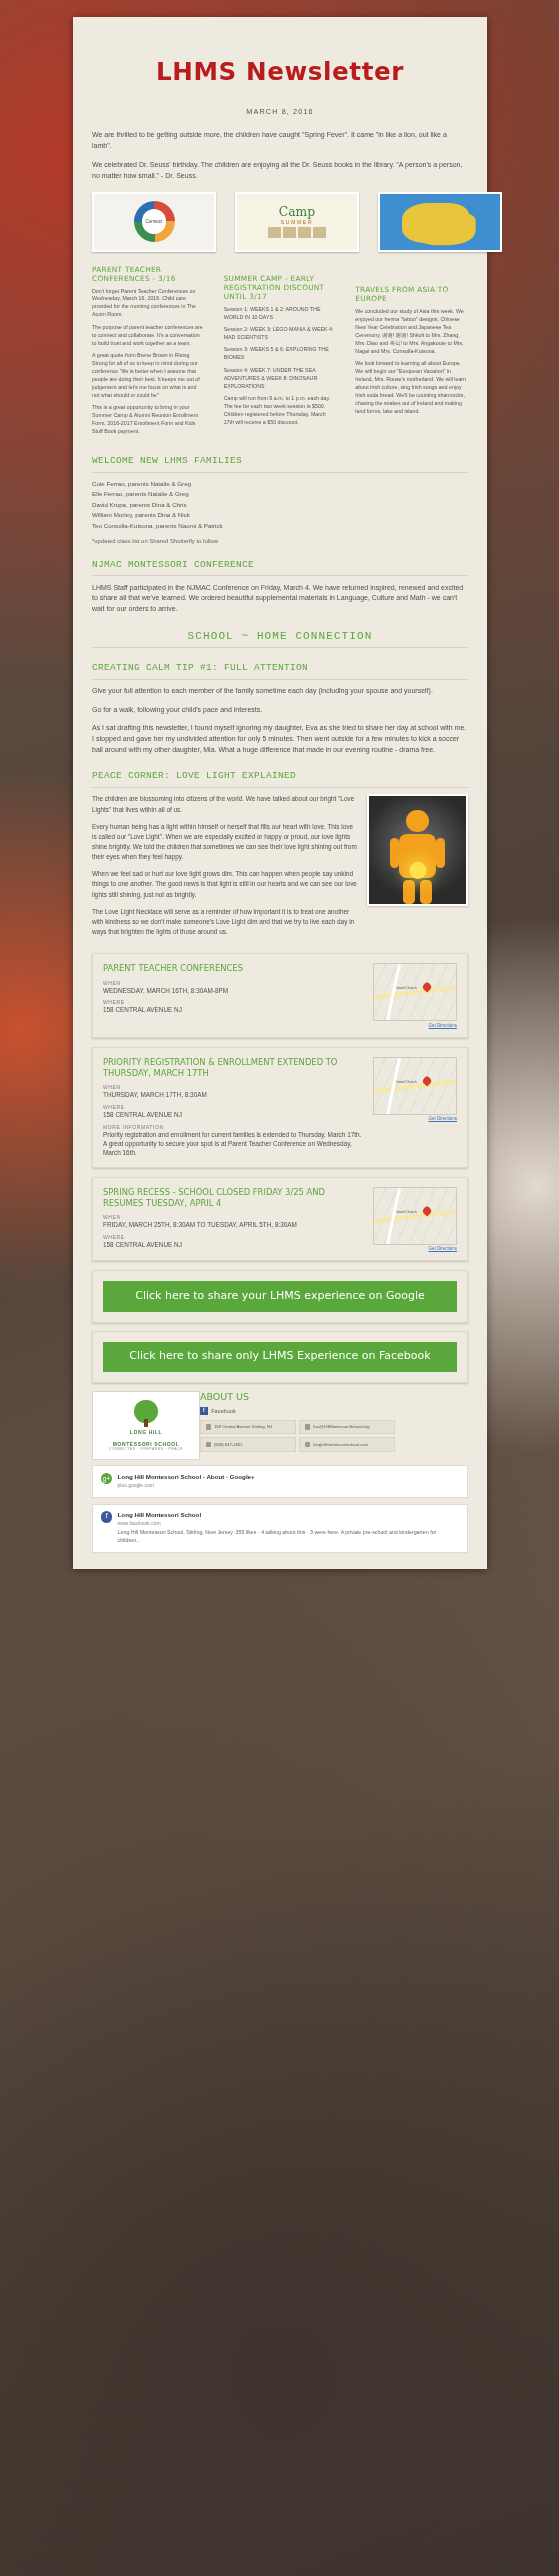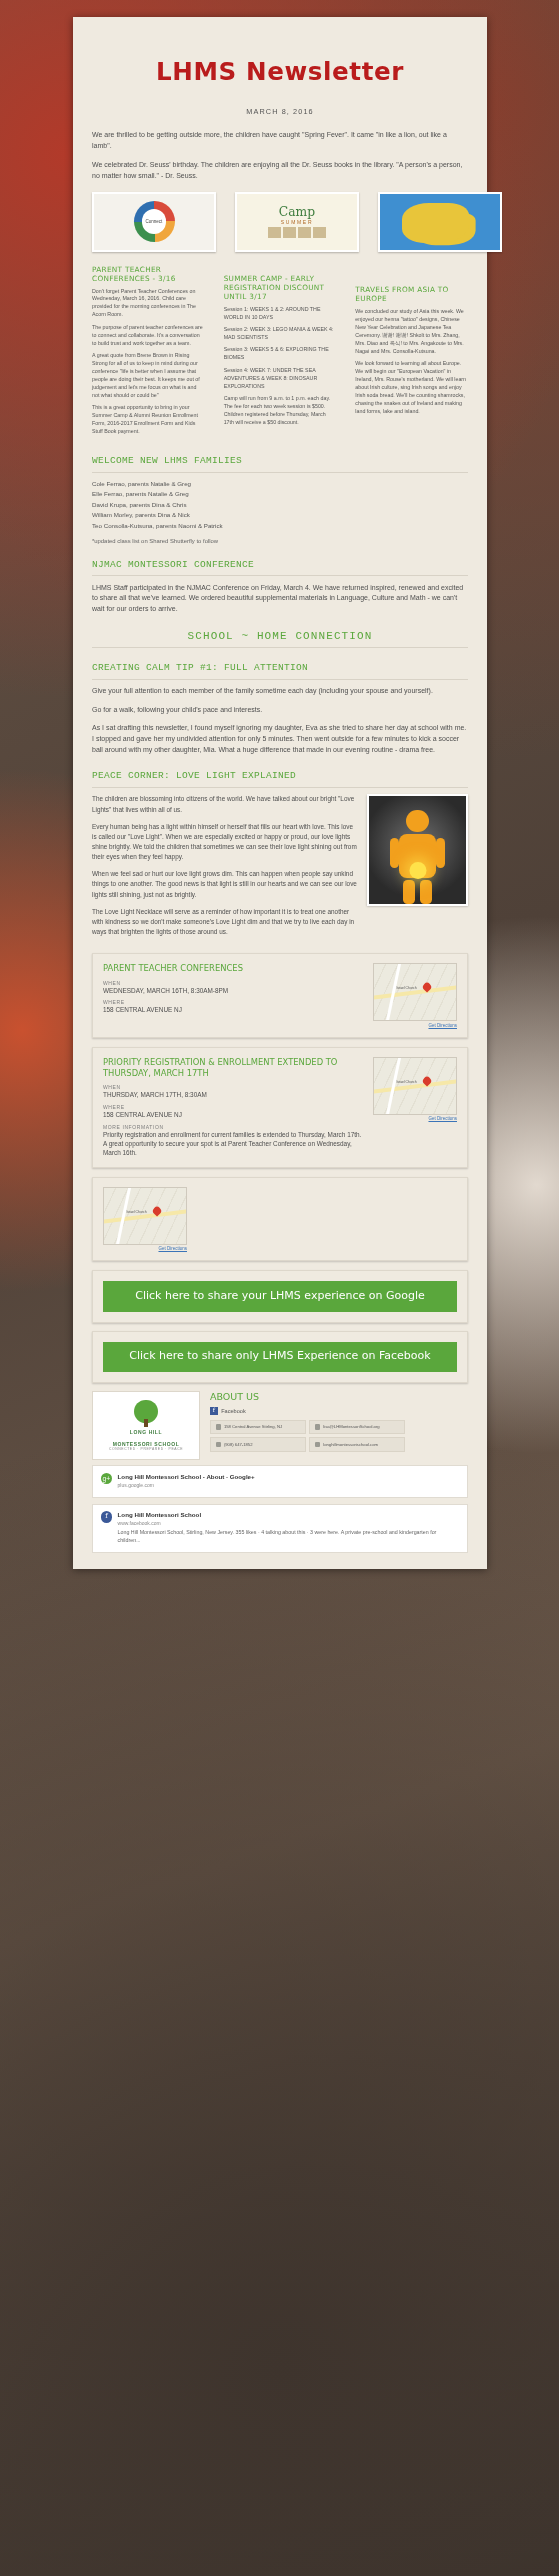--- a/index.html
+++ b/index.html
@@ -191,21 +191,21 @@
     margin:7.8px 0;padding:10px;
   }
   .share-btn{
     display:block;width:100%;box-sizing:border-box;
     background:#5aa73c;color:#fff;border:none;
     font-family:"DejaVu Sans", sans-serif;font-size:11px;
     padding:7.8px 5.6px;text-align:center;cursor:pointer;line-height:1.35;
   }
 
   
-  .about{display:flex;gap:10px;margin-top:4.5px;}
+  .about{display:flex;margin-top:4.5px;}
   .logo-box{
     width:106px;height:67px;border:0.6px solid #ddd7cb;background:#fff;
     display:flex;flex-direction:column;align-items:center;justify-content:center;flex:none;
   }
   .tree{width:23.5px;height:23.5px;border-radius:50%;background:#5aa73c;position:relative;}
   .tree:after{content:"";position:absolute;left:10px;top:19px;width:3.4px;height:7.8px;background:#6b4a22;}
   .logo-t1{font-size:5px;color:#3f7d3f;letter-spacing:0.6px;margin-top:5.6px;font-weight:bold;}
   .logo-t2{font-size:3.4px;color:#888;letter-spacing:0.6px;}
   .about-right{flex:1;}
   .about-h{font-family:"DejaVu Sans", sans-serif;font-size:9.5px;color:#5aa73c;margin:0 0 5.6px 0;font-weight:normal;text-transform:uppercase;}
@@ -370,20 +370,27 @@
       <div class="map">
         <div class="map-img">
           <span class="map-lbl">Israel Church</span>
           <span class="pin"></span>
         </div>
         <a class="map-link" href="#">Get Directions</a>
       </div>
     </div>
 
     <div class="event">
+      <div class="ev-main">
+        <h3 class="ev-title">SPRING RECESS - SCHOOL CLOSED FRIDAY 3/25 AND RESUMES TUESDAY, APRIL 4</h3>
+        <div class="ev-label">WHEN</div>
+        <div class="ev-val">FRIDAY, MARCH 25TH, 8:30AM TO TUESDAY, APRIL 5TH, 8:30AM</div>
+        <div class="ev-label">WHERE</div>
+        <div class="ev-val">158 CENTRAL AVENUE NJ</div>
+      </div>
       <div class="map">
         <div class="map-img">
           <span class="map-lbl">Israel Church</span>
           <span class="pin"></span>
         </div>
         <a class="map-link" href="#">Get Directions</a>
       </div>
     </div>
 
     <div class="share-panel">

